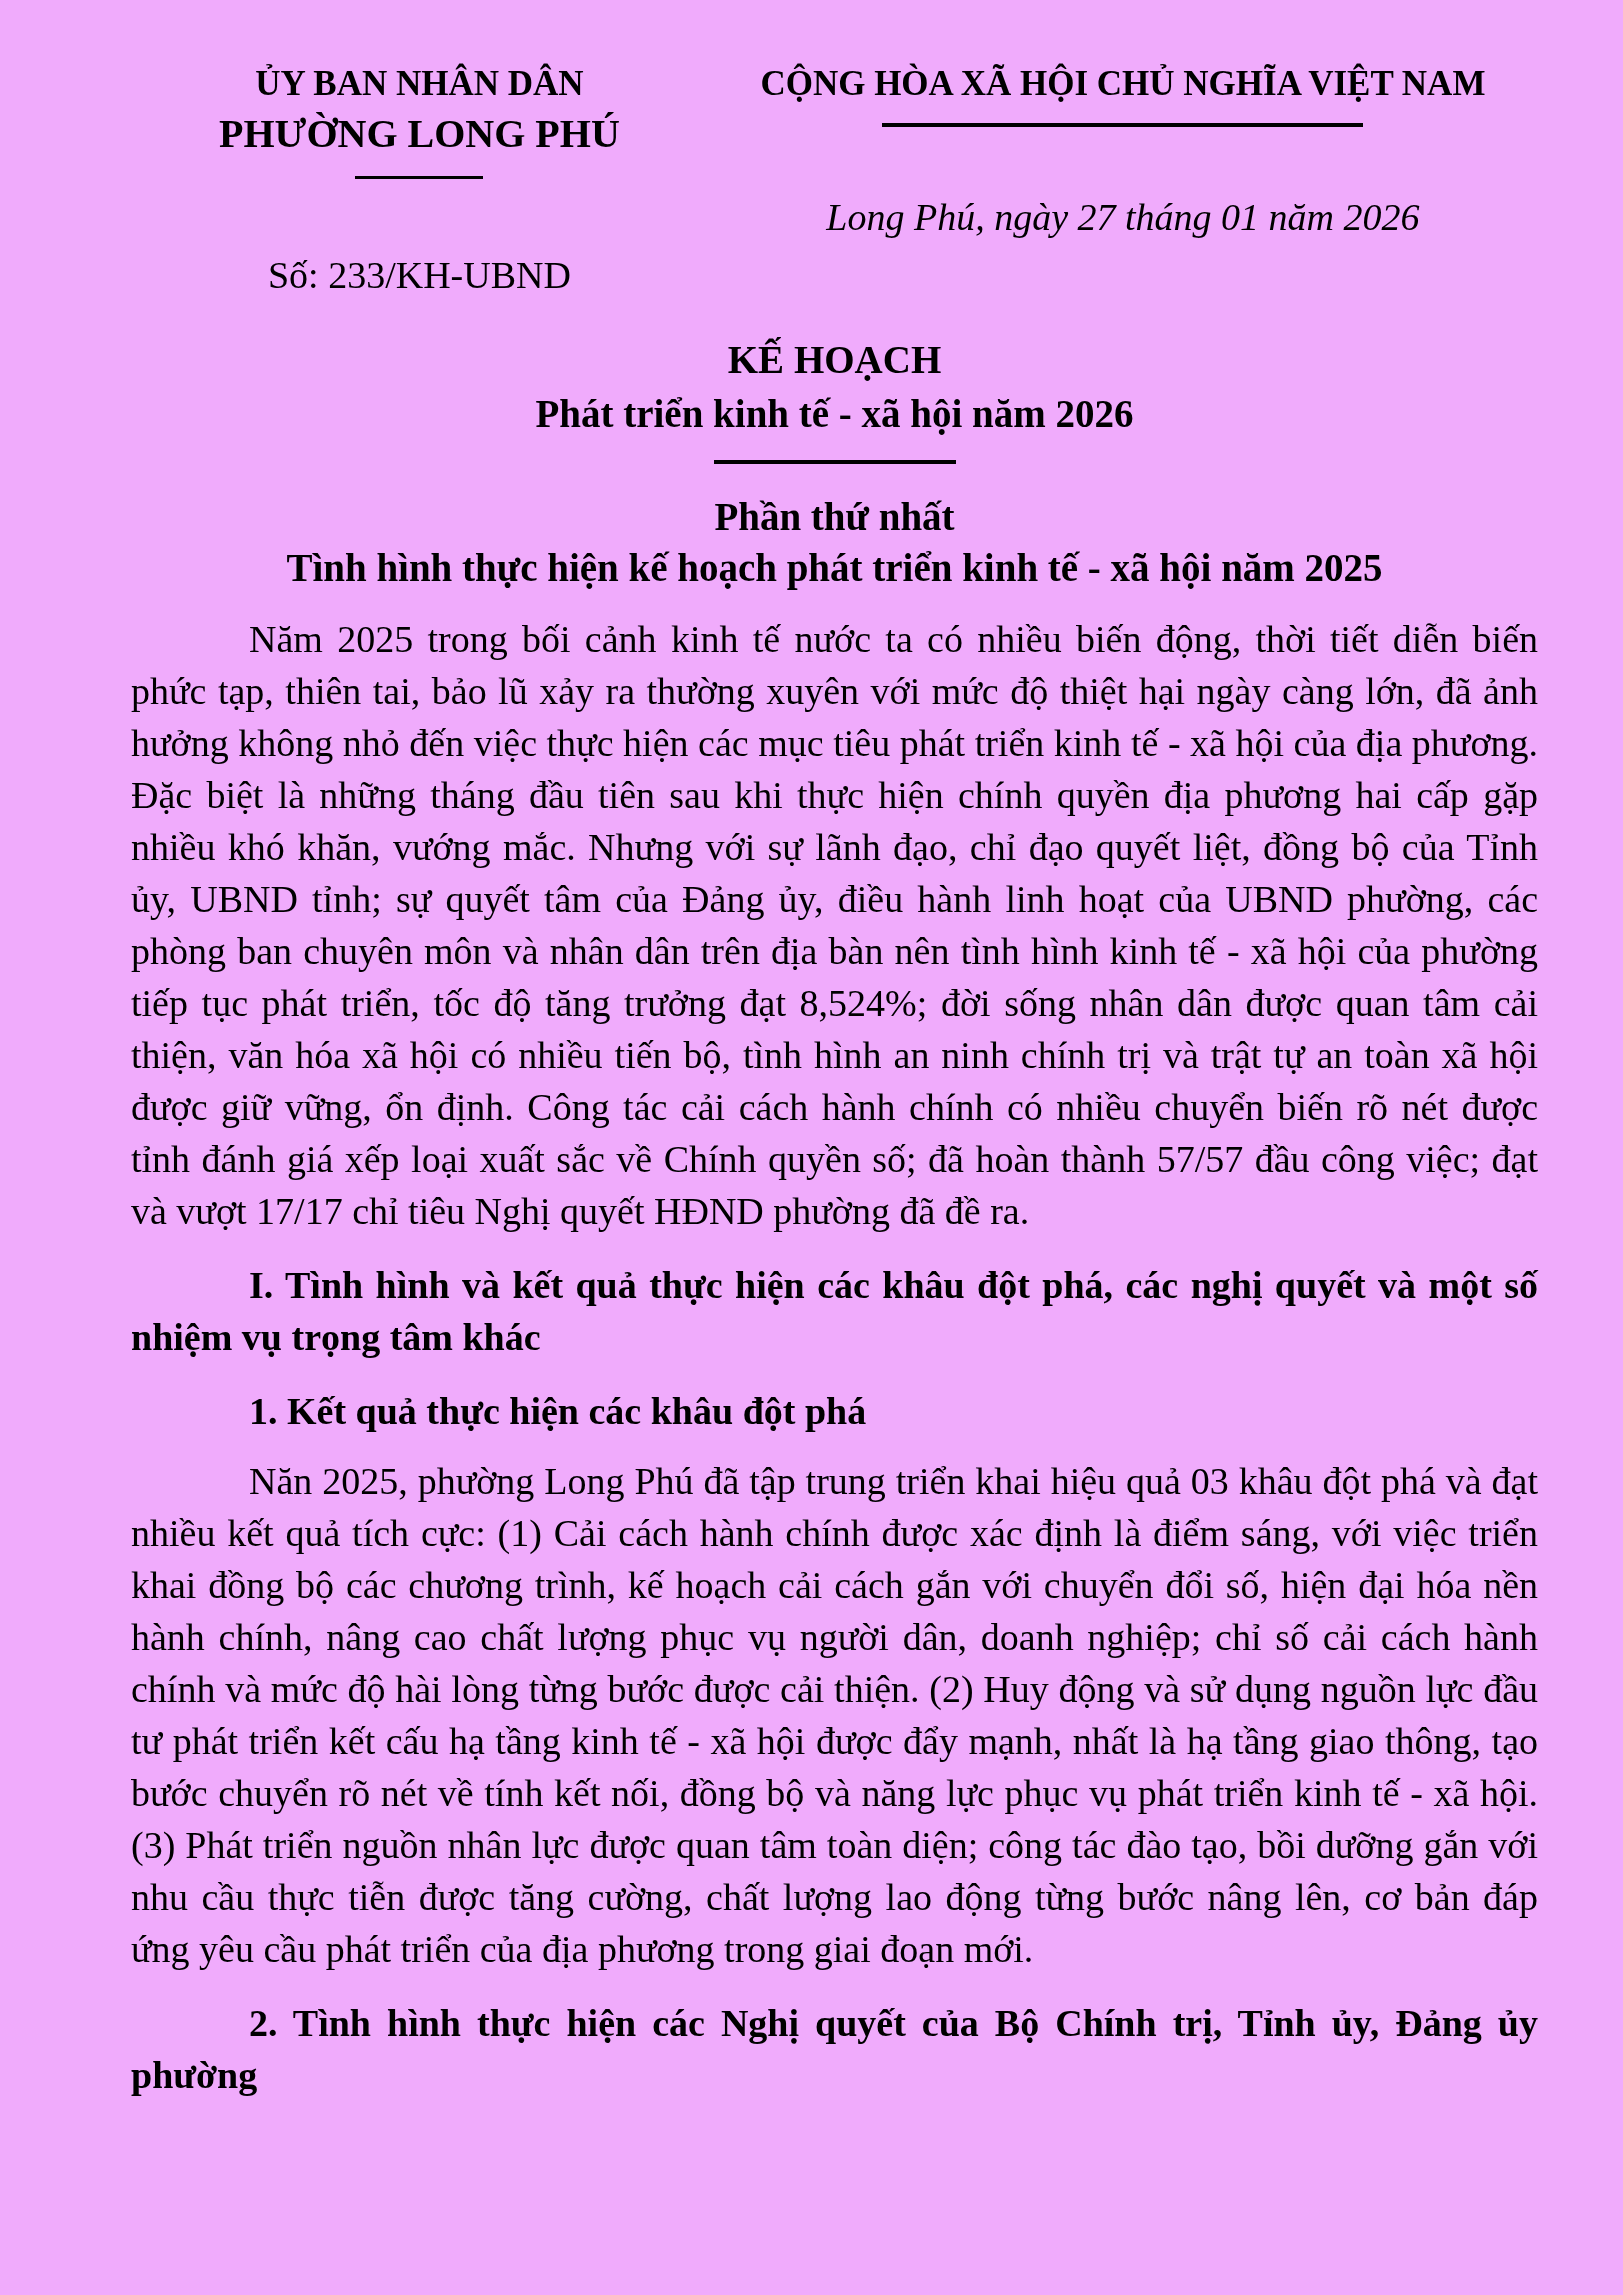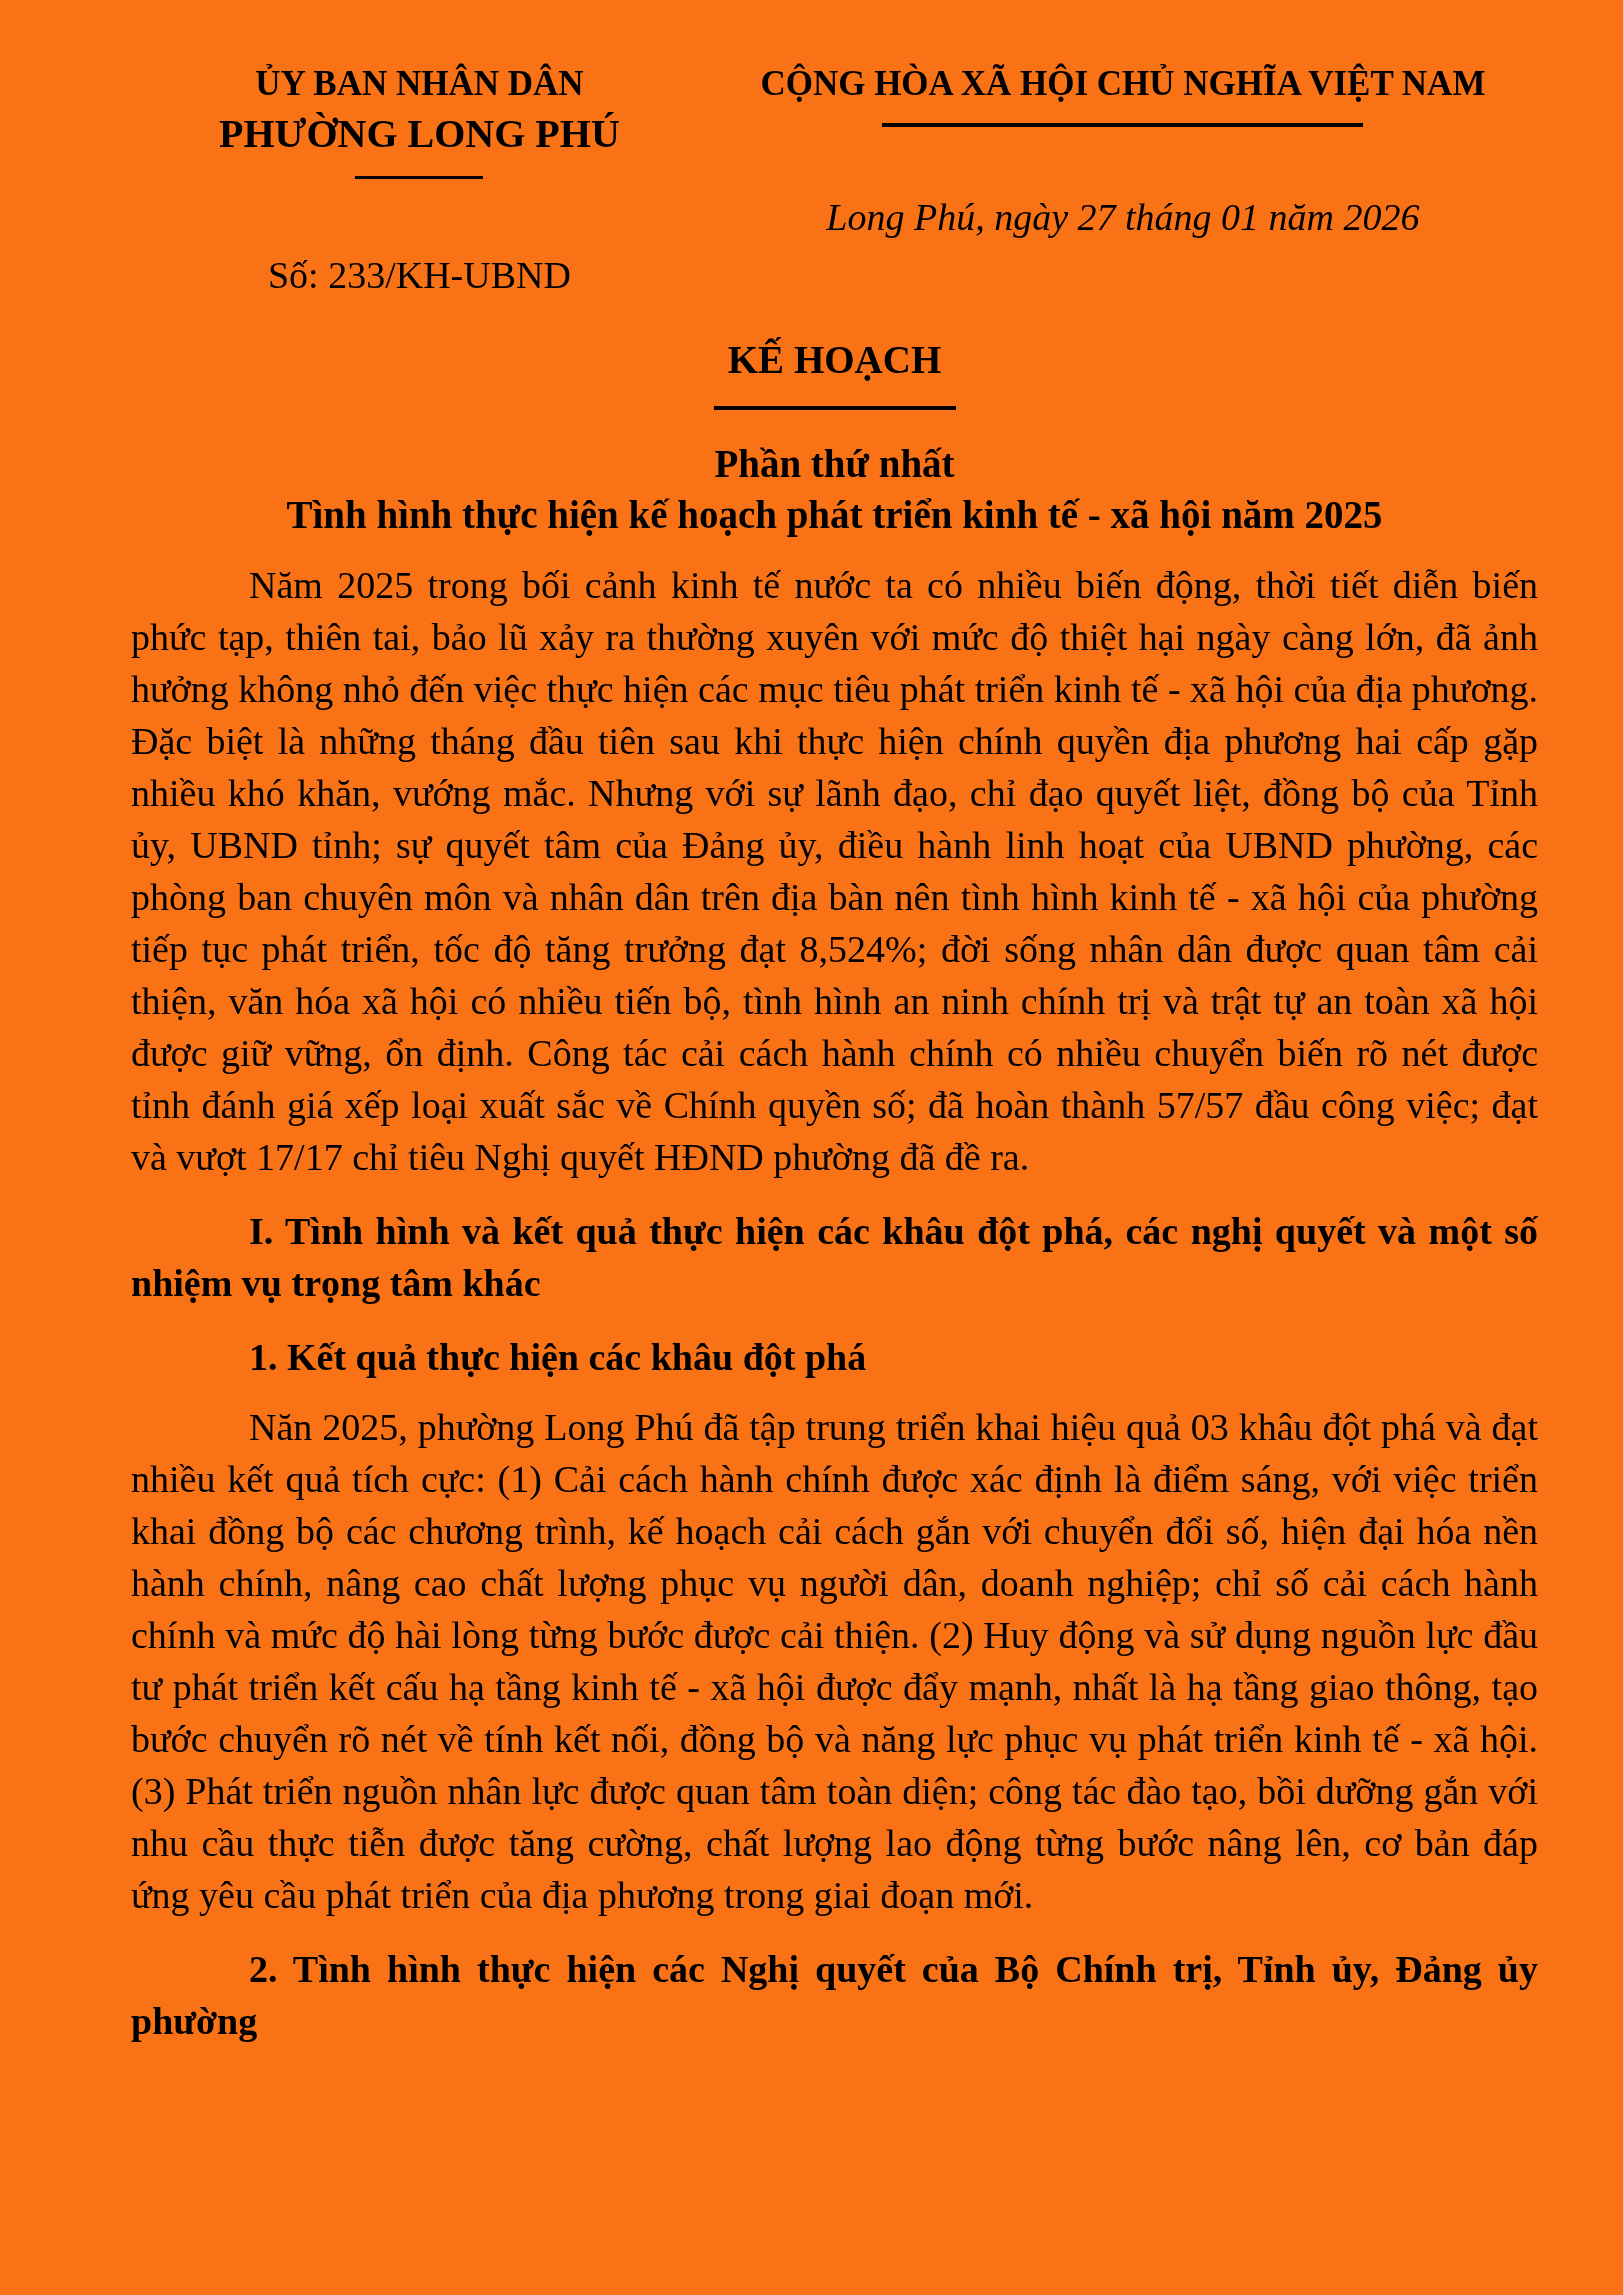--- a/index.html
+++ b/index.html
@@ -13,21 +13,21 @@
     font-family: "Liberation Serif", "DejaVu Serif", serif;
     color: #000000;
     box-sizing: border-box;
     overflow: hidden;
   }
   .page {
     box-sizing: border-box;
     width: 1623px;
     height: 2295px;
     padding: 59px 85px 79px 131px;
-    background: #f97316;
+    background: #f0abfc;
   }
   
   .hdr {
     display: flex;
     flex-direction: row;
     align-items: flex-start;
   }
   .hdr-left {
     width: 41%;
     text-align: center;
@@ -146,20 +146,21 @@
     </div>
     <div class="hdr-right">
       <div class="national-title">CỘNG HÒA XÃ HỘI CHỦ NGHĨA VIỆT NAM</div>
       <div class="rule-motto"></div>
       <div class="place-date">Long Phú, ngày 27 tháng 01 năm 2026</div>
     </div>
   </div>
 
   <div class="title-block">
     <div class="doc-type">KẾ HOẠCH</div>
+    <div class="doc-subject">Phát triển kinh tế - xã hội năm 2026</div>
     <div class="rule-title"></div>
   </div>
 
   <div class="part-block">
     <div class="part-label">Phần thứ nhất</div>
     <div class="part-title">Tình hình thực hiện kế hoạch phát triển kinh tế - xã hội năm 2025</div>
   </div>
 
   <p class="para">Năm 2025 trong bối cảnh kinh tế nước ta có nhiều biến động, thời tiết diễn biến phức tạp, thiên tai, bảo lũ xảy ra thường xuyên với mức độ thiệt hại ngày càng lớn, đã ảnh hưởng không nhỏ đến việc thực hiện các mục tiêu phát triển kinh tế - xã hội của địa phương. Đặc biệt là những tháng đầu tiên sau khi thực hiện chính quyền địa phương hai cấp gặp nhiều khó khăn, vướng mắc. Nhưng với sự lãnh đạo, chỉ đạo quyết liệt, đồng bộ của Tỉnh ủy, UBND tỉnh; sự quyết tâm của Đảng ủy, điều hành linh hoạt của UBND phường, các phòng ban chuyên môn và nhân dân trên địa bàn nên tình hình kinh tế - xã hội của phường tiếp tục phát triển, tốc độ tăng trưởng đạt 8,524%; đời sống nhân dân được quan tâm cải thiện, văn hóa xã hội có nhiều tiến bộ, tình hình an ninh chính trị và trật tự an toàn xã hội được giữ vững, ổn định. Công tác cải cách hành chính có nhiều chuyển biến rõ nét được tỉnh đánh giá xếp loại xuất sắc về Chính quyền số; đã hoàn thành 57/57 đầu công việc; đạt và vượt 17/17 chỉ tiêu Nghị quyết HĐND phường đã đề ra.</p>
 

